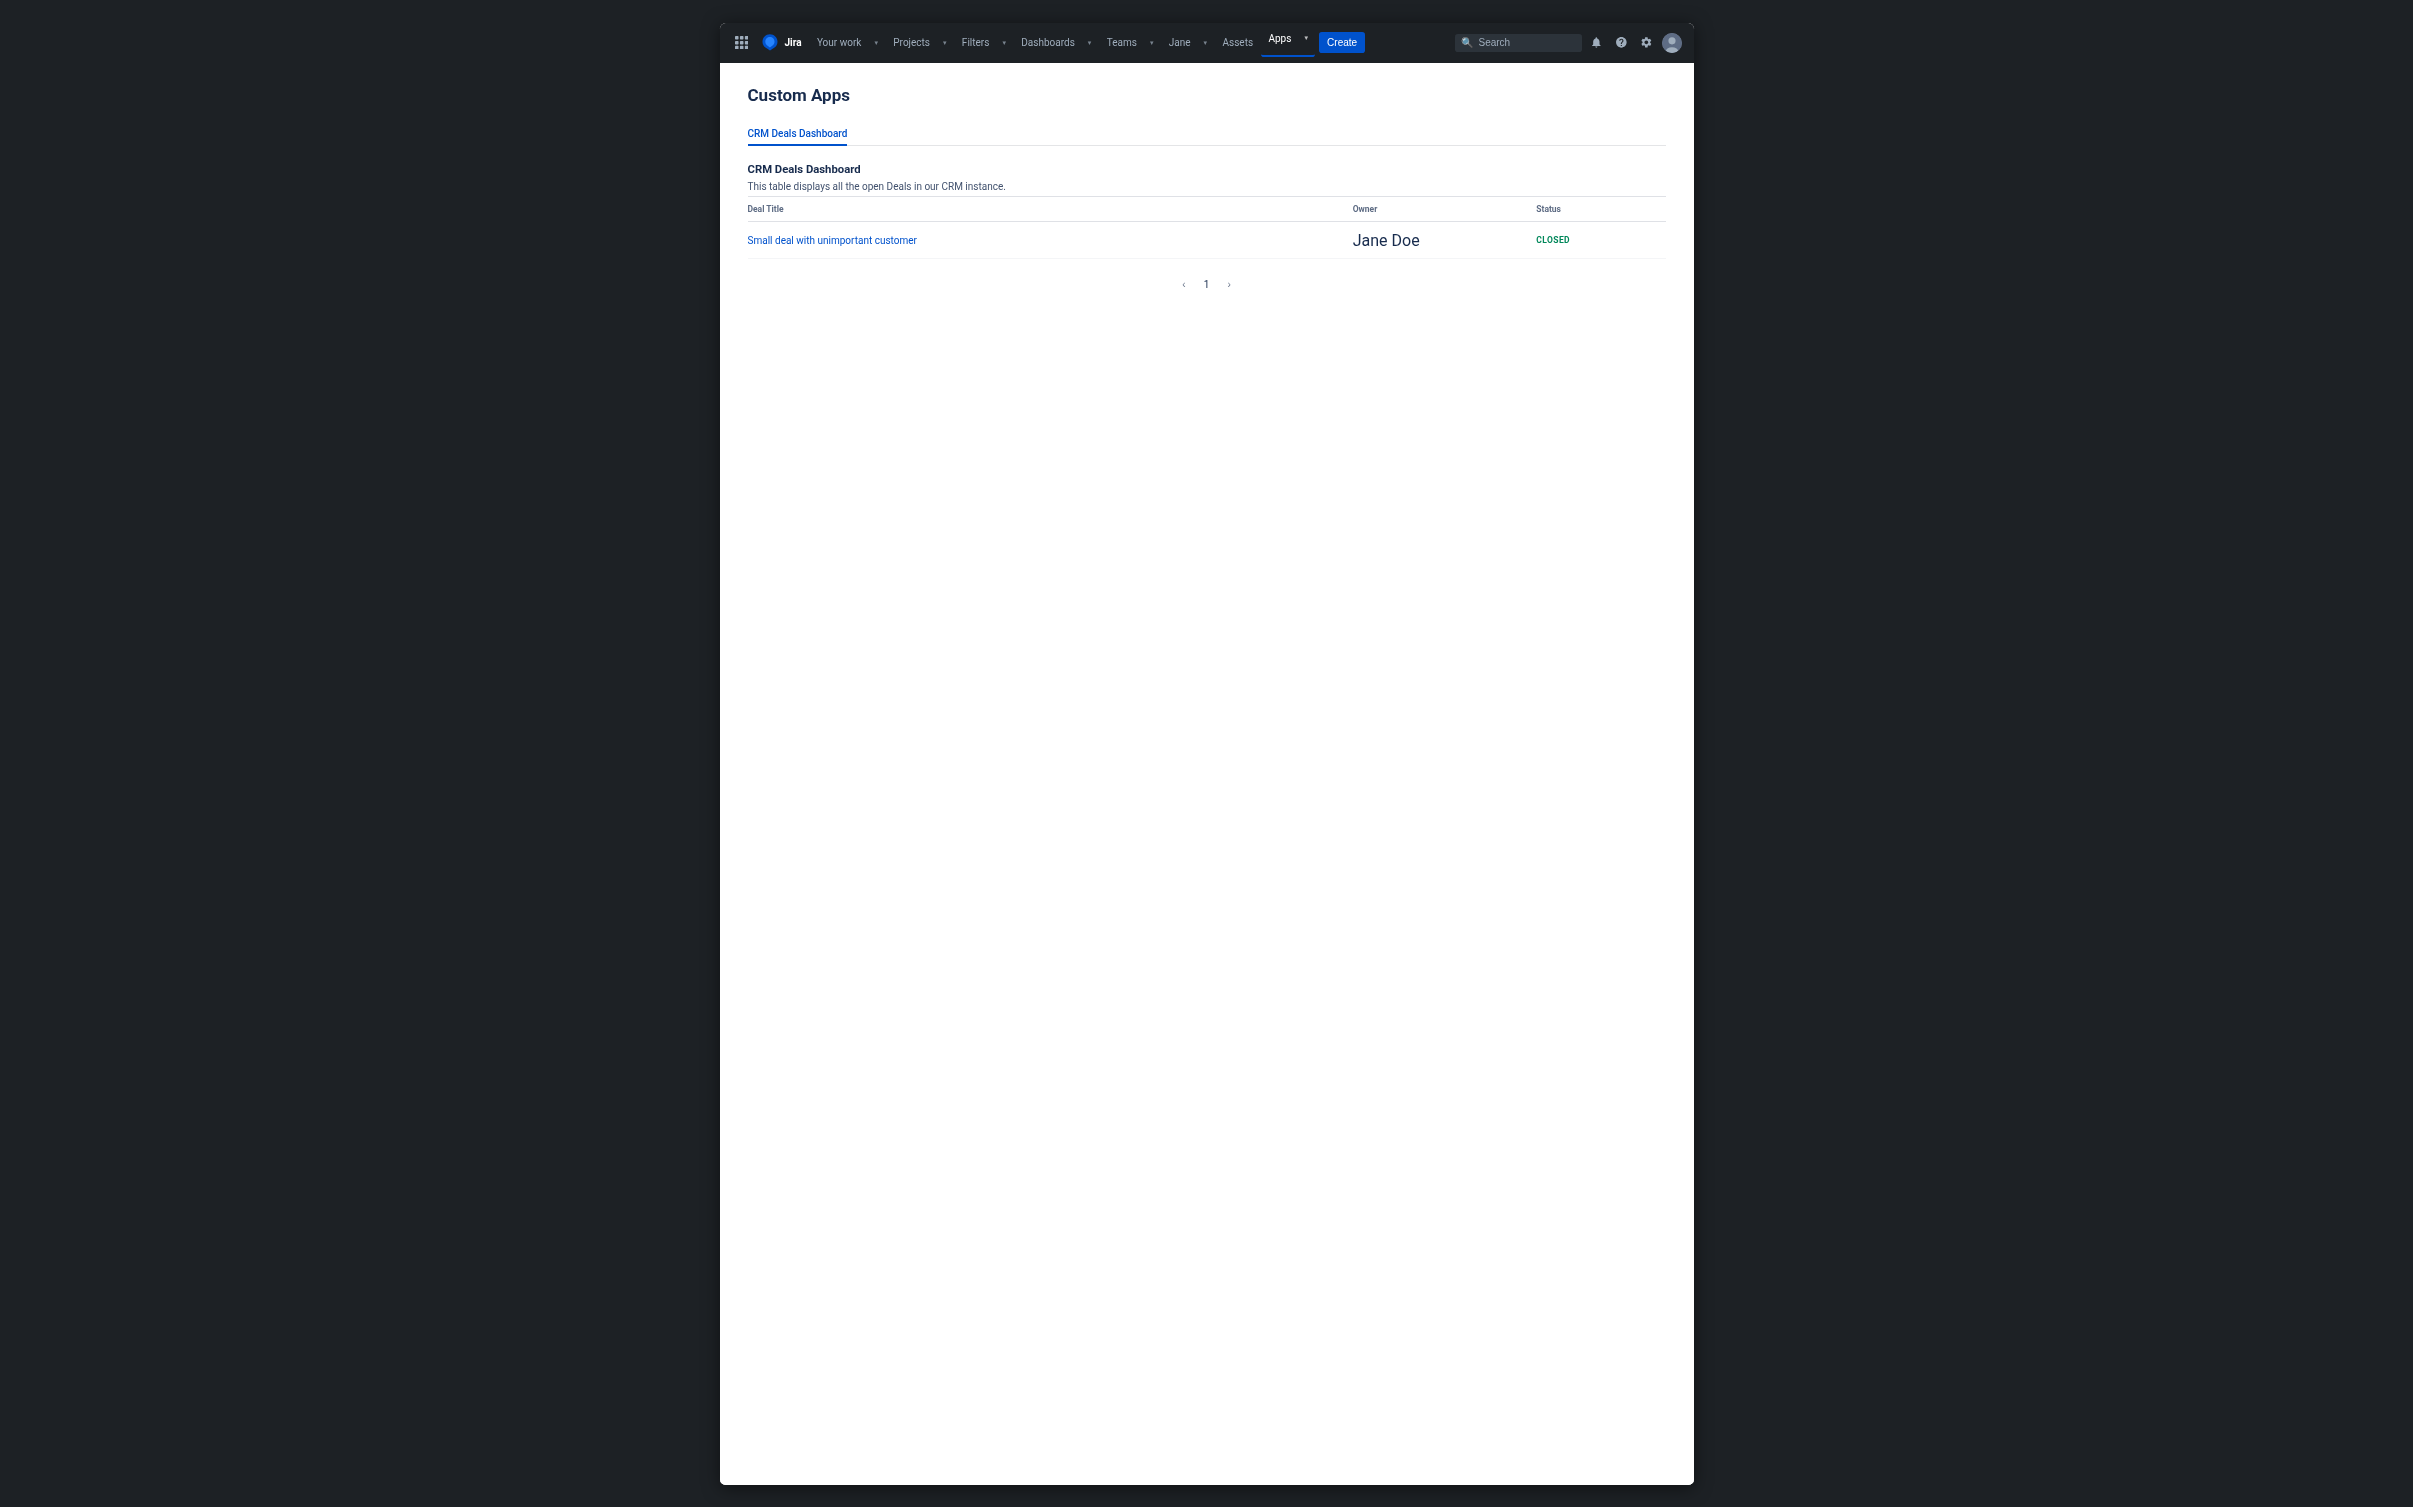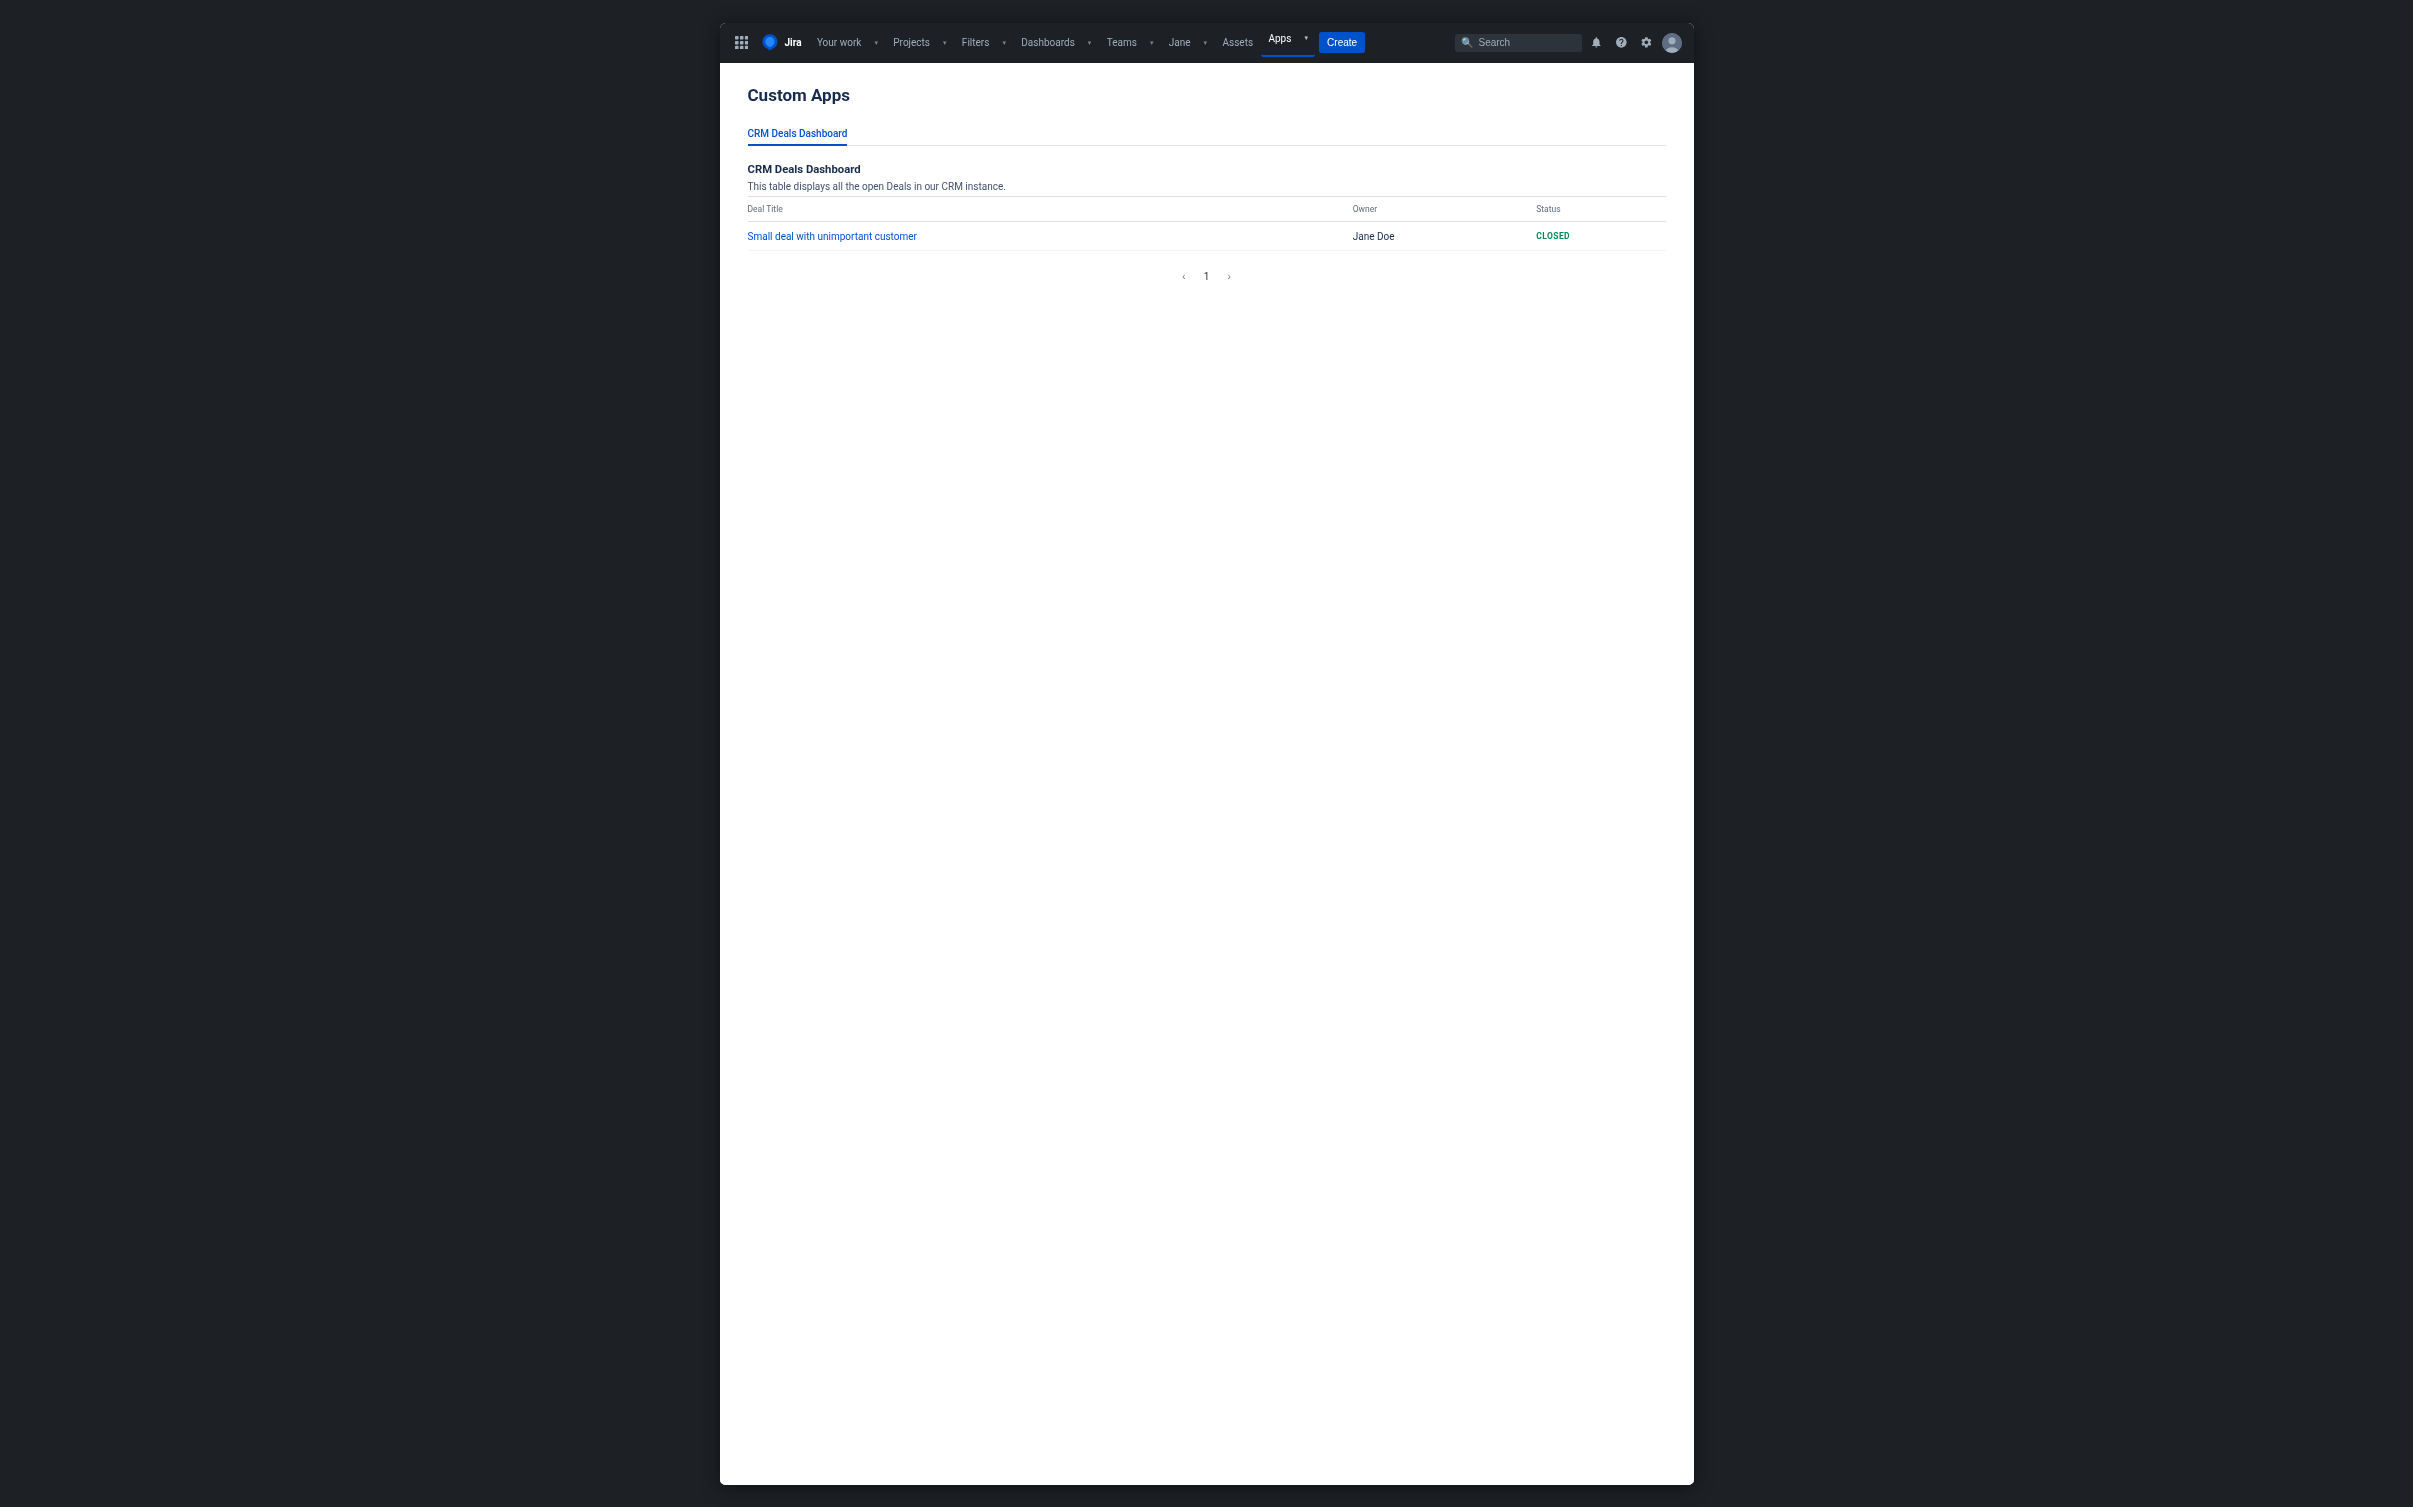--- a/index.html
+++ b/index.html
@@ -199,40 +199,40 @@
       font-size: 10px;
     }
     .deals-table thead tr {
       border-top: 0.7px solid #dfe1e6;
       border-bottom: 0.7px solid #dfe1e6;
     }
     .deals-table th {
       text-align: left;
       padding: 7px 8.5px;
       font-size: 8.5px;
-      font-weight: 400;
+      font-weight: 700;
       color: #5e6c84;
       background: #fff;
       text-transform: none;
     }
     .deals-table th:first-child { padding-left: 0; }
     .deals-table td {
       padding: 8.5px 8.5px;
       border-bottom: 0.7px solid #f4f5f7;
       vertical-align: middle;
     }
     .deals-table td:first-child { padding-left: 0; }
     .deal-link {
       color: #0052cc;
       text-decoration: none;
       font-size: 10px;
     }
     .owner-text {
       color: #172b4d;
-      font-size: 10px;
+      font-size: 16px;
     }
     .status-closed {
       color: #00875a;
       font-size: 8.5px;
       font-weight: 700;
       letter-spacing: 0.4px;
     }
 
     
     .pagination {

